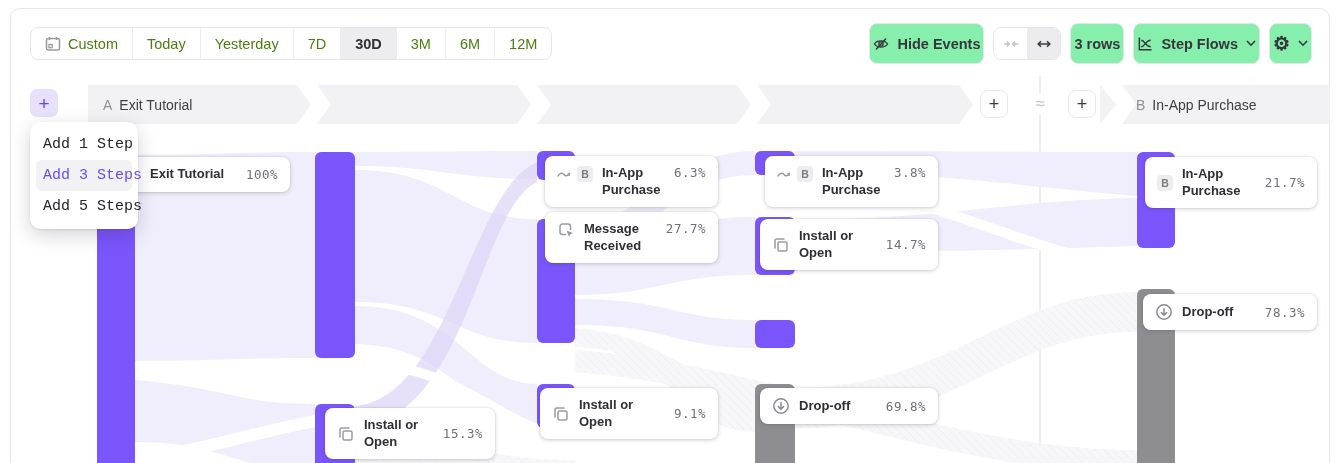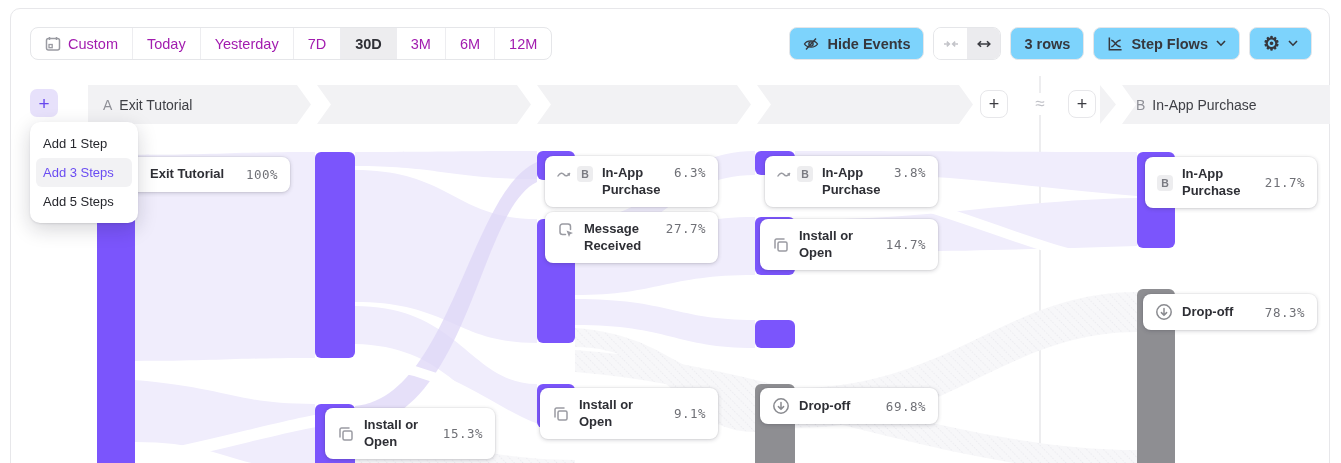--- a/index.html
+++ b/index.html
@@ -8,26 +8,26 @@
   .page { position:relative; width:1341px; height:463px; }
 
   .frame { position:absolute; left:10px; top:8px; width:1320px; height:470px;
     border:1px solid #e7e7ea; border-radius:10px; background:#fff; }
 
   
   .toolbar { position:absolute; left:0; top:0; width:100%; height:76px; }
   .seg-control { position:absolute; left:30px; top:27px; height:33px; display:flex;
     border:1px solid #e5e6e9; border-radius:8px; overflow:hidden; background:#fff; }
   .seg { display:flex; align-items:center; gap:7px; padding:0 14px; font-size:14.5px;
-    color:#a21caf; border-right:1px solid #ededf0; cursor:pointer; white-space:nowrap; }
+    color:#4d7c0f; border-right:1px solid #ededf0; cursor:pointer; white-space:nowrap; }
   .seg:last-child { border-right:none; }
   .seg.selected { background:#ededef; color:#2f3036; font-weight:700; }
   .tb-right { position:absolute; right:29px; top:27px; height:33px; display:flex; gap:9px; align-items:center; }
-  .tb-btn { display:flex; align-items:center; gap:8px; height:33px; padding:0 13px;
-    border:1px solid #e5e6e9; border-radius:8px; background:#7dd3fc; font-size:14.5px;
+  .tb-btn { display:flex; align-items:center; gap:8px; height:41px; padding:0 3px;
+    border:1px solid #e5e6e9; border-radius:8px; background:#86efac; font-size:14.5px;
     color:#36373d; font-weight:600; cursor:pointer; white-space:nowrap; }
   .arrow-group { display:flex; height:33px; border:1px solid #e5e6e9; border-radius:8px; overflow:hidden; }
   .arrow-cell { width:33px; display:flex; align-items:center; justify-content:center; cursor:pointer; background:#fff; }
   .arrow-cell.active { background:#ebebee; }
   .icon16 { width:16px; height:16px; display:inline-block; }
   .chev { width:10px; height:7px; }
 
   
   .band-seg { position:absolute; top:85px; height:39px; background:#f2f2f4; }
   .band-first { clip-path: polygon(0 0, calc(100% - 14px) 0, 100% 50%, calc(100% - 14px) 100%, 0 100%); }
@@ -46,21 +46,21 @@
   .add-step-btn { position:absolute; left:30px; top:89px; width:28px; height:28px; background:#e7e1fb;
     border-radius:7px; display:flex; align-items:center; justify-content:center; font-size:19px;
     color:#6747ee; cursor:pointer; line-height:1; z-index:6; }
 
   .panel-divider-glyph { position:absolute; left:1029px; top:93px; width:22px; height:22px; background:#fff;
     color:#c0c1c7; font-size:17px; display:flex; align-items:center; justify-content:center; z-index:2; }
 
   
   .menu { position:absolute; left:30px; top:122px; width:108px; background:#fff; border-radius:10px;
     box-shadow:0 1px 2px rgba(20,20,40,.10), 0 6px 20px rgba(20,20,40,.18); padding:7px 6px; z-index:10; }
-  .menu-item { font-size:13px; color:#26272d; padding:7px 7px; border-radius:6px; cursor:pointer; white-space:nowrap; }
+  .menu-item { font-size:15px; color:#26272d; padding:7px 7px; border-radius:6px; cursor:pointer; white-space:nowrap;font-family:Liberation Mono, monospace; }
   .menu-item.highlight { background:#f2f2f4; color:#6a4cf2; }
 
   
   .sankey { position:absolute; left:0; top:0; z-index:1; }
 
   .node-card { position:absolute; z-index:3; background:#fff; border-radius:8px;
     box-shadow:0 0 0 1px rgba(40,40,60,.04), 0 1px 4px rgba(40,40,60,.22);
     padding:9px 12px; display:flex; gap:9px; align-items:center; cursor:pointer; }
   .node-card.twoline { align-items:flex-start; }
   .node-label { flex:1; font-size:13px; font-weight:700; color:#2e2f35; line-height:1.28; }

